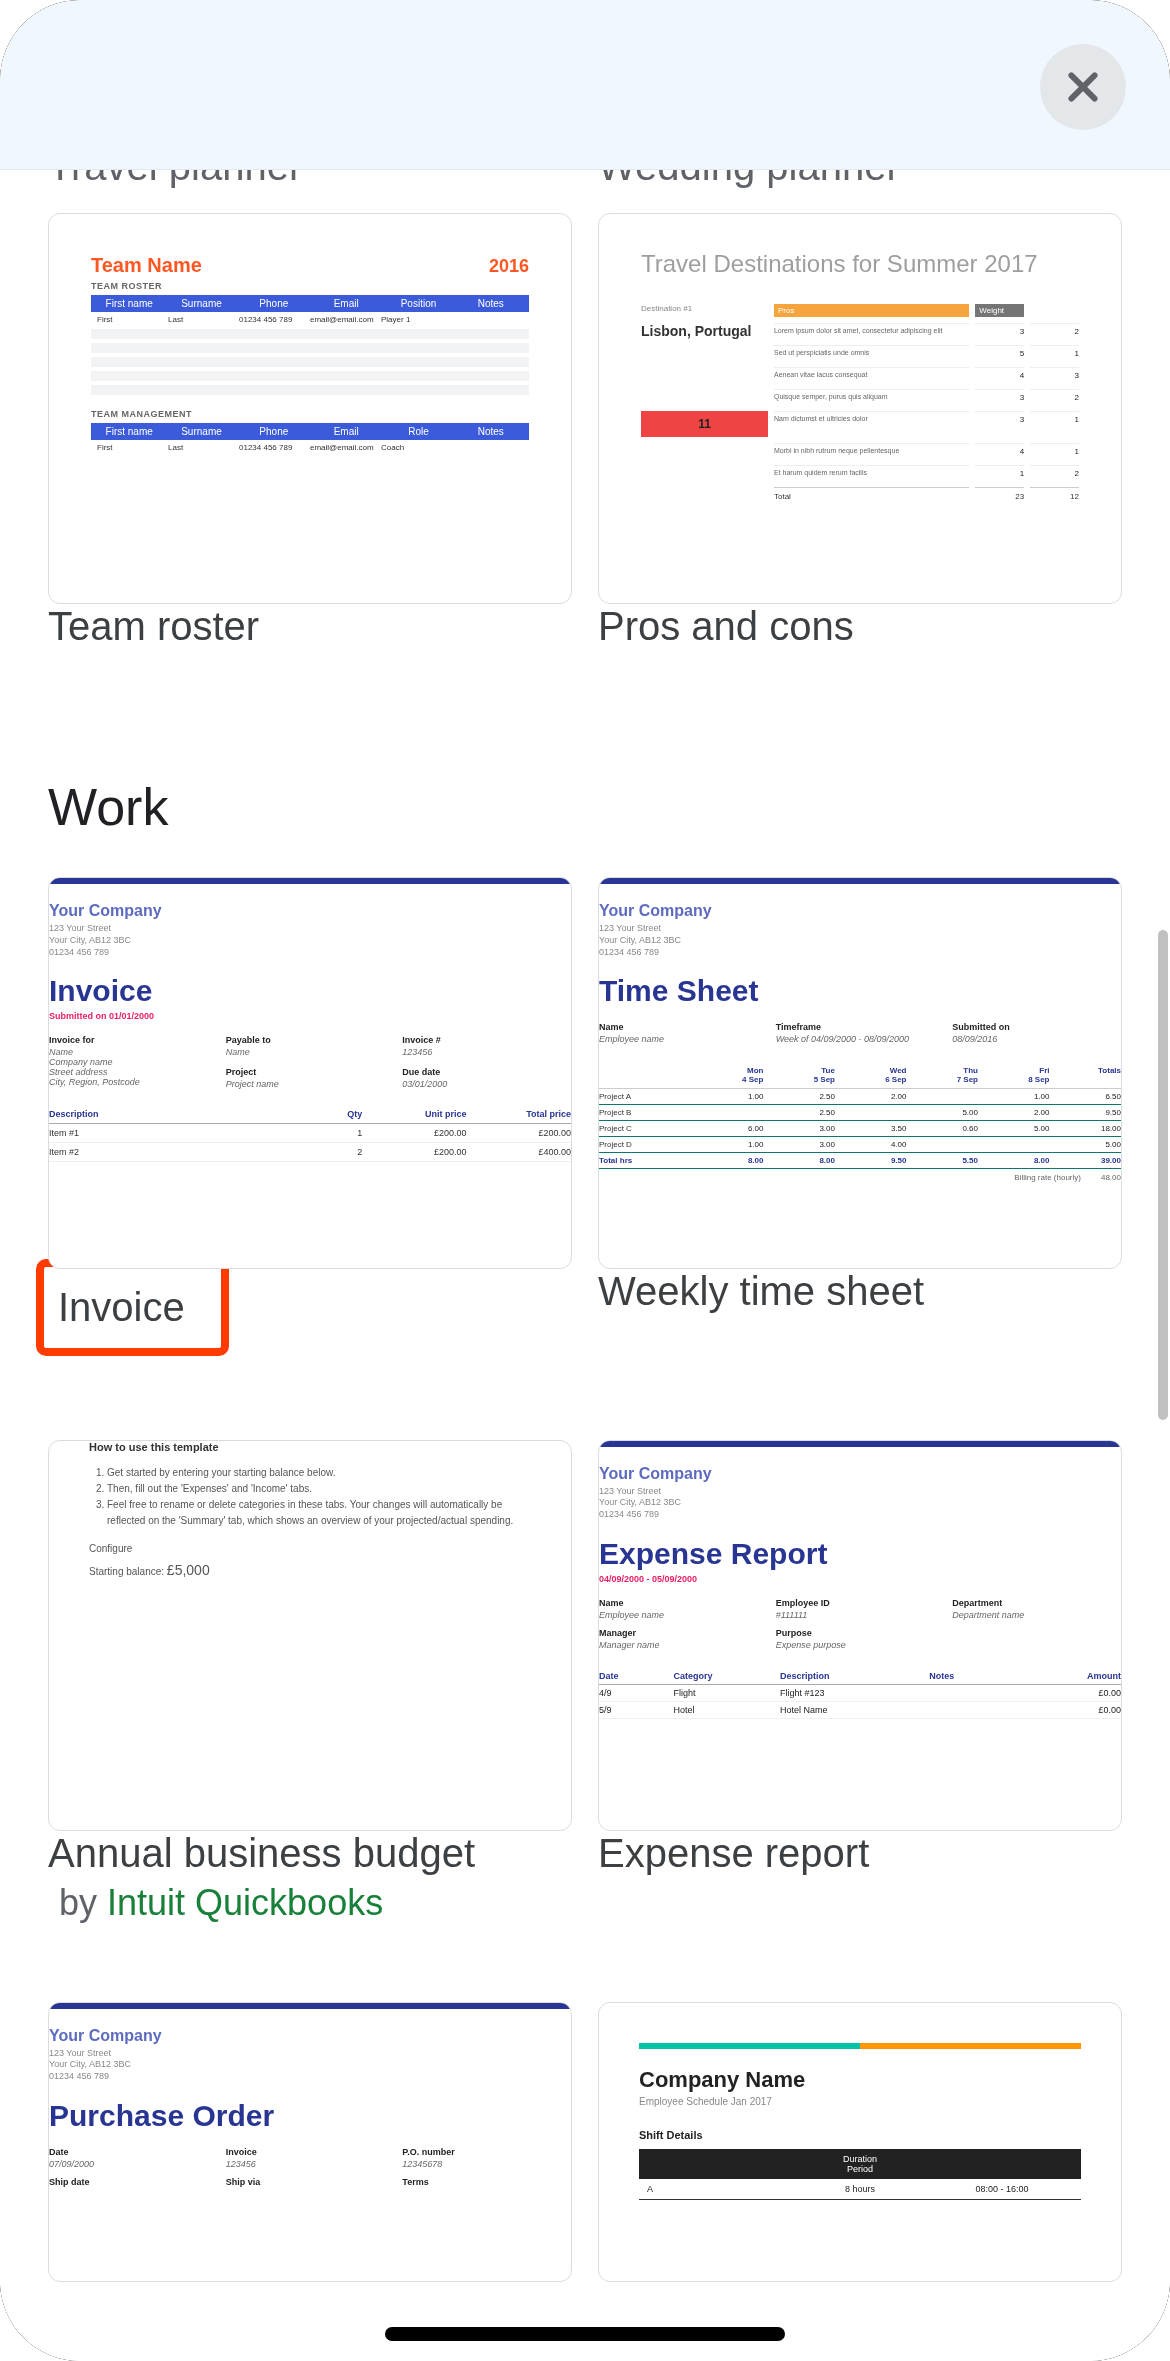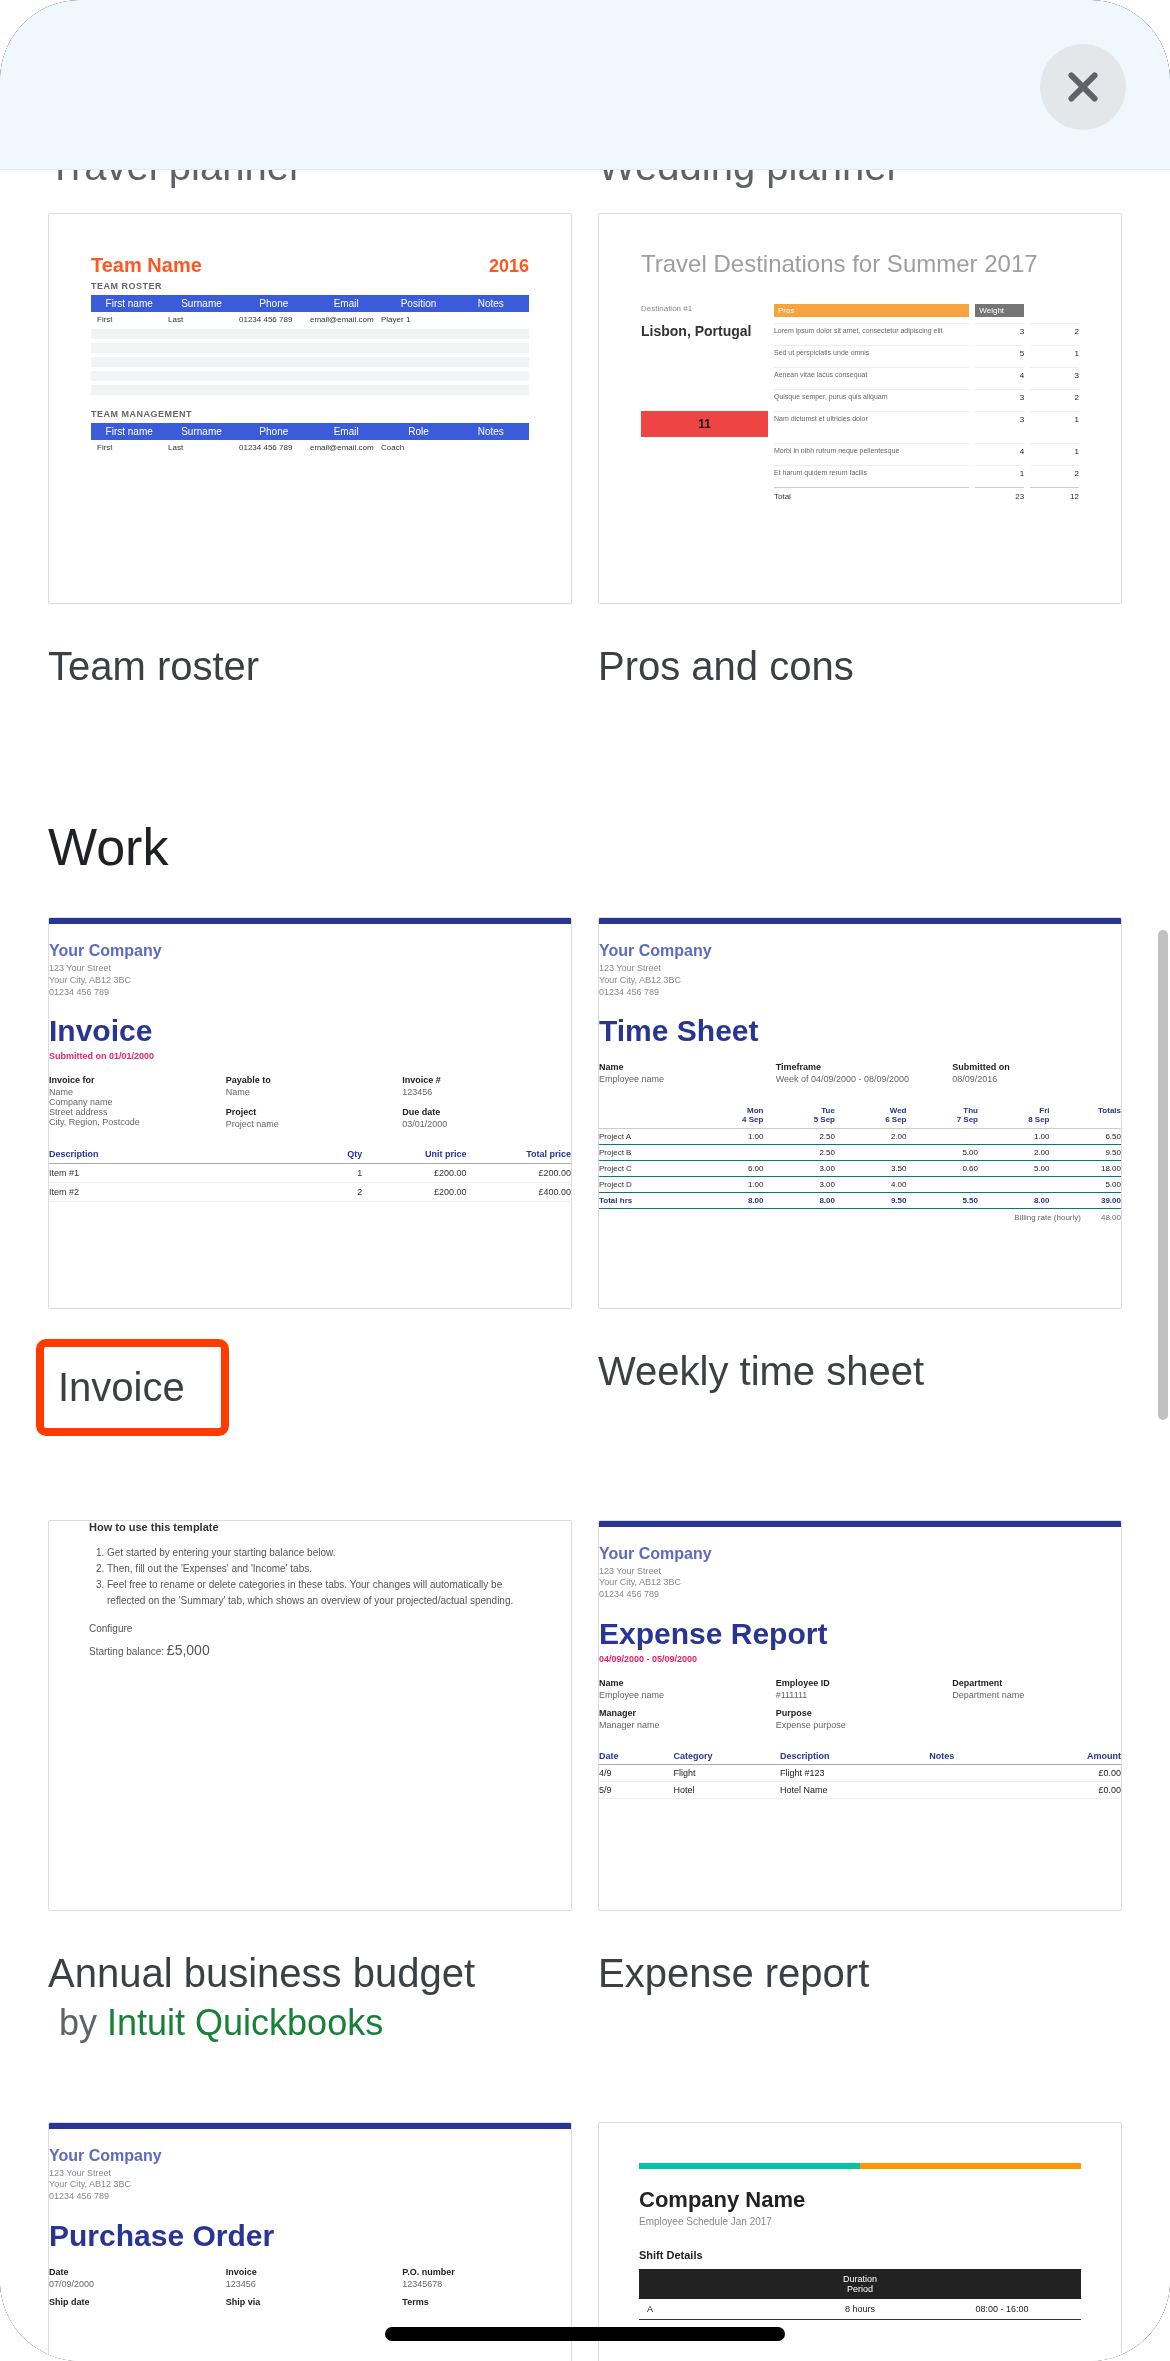--- a/index.html
+++ b/index.html
@@ -14,21 +14,21 @@
 
   .scroll-area { position:absolute; top:170px; left:0; right:0; bottom:0; overflow:hidden; background:#fff; }
   .content { padding:0 48px 60px 48px; margin-top:-26px; }
 
   .row { display:flex; gap:26px; }
   .col { flex:1; display:flex; flex-direction:column; }
   .peek-title { font-size:40px; color:#5f6368; font-weight:400; margin-bottom:24px; white-space:nowrap; overflow:hidden; }
 
   .section-title { font-size:52px; font-weight:500; color:#202124; margin:44px 0 40px 0; }
 
-  .card { width:100%; aspect-ratio:525/392; background:#fff; border:1px solid #dadce0; border-radius:2px; overflow:hidden; position:relative; cursor:pointer; margin-bottom:40px; }
+  .card { width:100%; aspect-ratio:525/392; background:#fff; border:1px solid #dadce0; border-radius:12px; overflow:hidden; position:relative; cursor:pointer; }
   .card-inner { position:absolute; inset:0; padding:40px 42px 16px 42px; display:flex; flex-direction:column; font-size:12px; }
   .card-inner.plain { padding:0; }
 
   .item-title { font-size:40px; color:#3c4043; font-weight:400; margin-bottom:6px; }
   .item-title.boxed { display:inline-block; border:8px solid #ff3b00; border-radius:10px; padding:18px 36px 18px 14px; margin-left:-12px; margin-top:-10px; }
   .byline { font-size:36px; color:#5f6368;margin-left:11px; }
   .byline a { color:#188038; text-decoration:none; }
 
   .template-block { margin-bottom:78px; }
   .scrollbar-thumb { position:absolute; right:2px; top:760px; width:10px; height:490px; background:#c1c1c1; border-radius:5px; }
@@ -59,21 +59,21 @@
 
   
   .doc { padding:0 40px; }
   .doc .topbar { height:6px; background:#283593; margin-bottom:18px; }
   .doc .company { color:#5c6bc0; font-size:16px; font-weight:600;}
   .doc .addr { font-size:9px; color:#888; line-height:1.3; margin-top:3px;}
   .doc .big { color:#283593; font-size:30px; font-weight:700; margin-top:16px;}
   .doc .sub-pink{ color:#e91e63; font-size:9px; font-weight:600; margin-top:3px;}
   .doc .cols3 { display:grid; grid-template-columns:1fr 1fr 1fr; gap:8px; margin-top:14px; font-size:9px;}
   .doc .lbl { font-weight:700; color:#222;}
-  .doc .val { color:#666; margin-top:2px;}
+  .doc .val { color:#666; margin-top:2px;font-style:italic;}
   .doc .thead { display:flex; font-size:9px; color:#283593; font-weight:700; margin-top:20px; border-bottom:1px solid #aaa; padding-bottom:4px;}
   .doc .thead span:first-child{flex:2;} .doc .thead span{flex:1; text-align:right;}
   .doc .trow { display:flex; font-size:9px; color:#333; padding:4px 0; border-bottom:1px solid #eee;}
   .doc .trow span:first-child{flex:2; text-align:left;} .doc .trow span{flex:1; text-align:right;}
 
   .ts .cols2{display:grid;grid-template-columns:1fr 1fr 1fr;gap:8px;margin-top:14px;font-size:9px;}
   .ts .week-head{display:grid;grid-template-columns:1.3fr repeat(5,1fr) 1fr;font-size:8px;color:#283593;font-weight:700;margin-top:22px;text-align:right;border-bottom:1px solid #ccc;padding-bottom:4px;}
   .ts .week-head span:first-child{text-align:left;}
   .ts .week-head .sub{display:block;font-weight:700;}
   .ts .wrow{display:grid;grid-template-columns:1.3fr repeat(5,1fr) 1fr;font-size:8px;text-align:right;padding:3px 0;border-bottom:1px solid #0f766e;}

